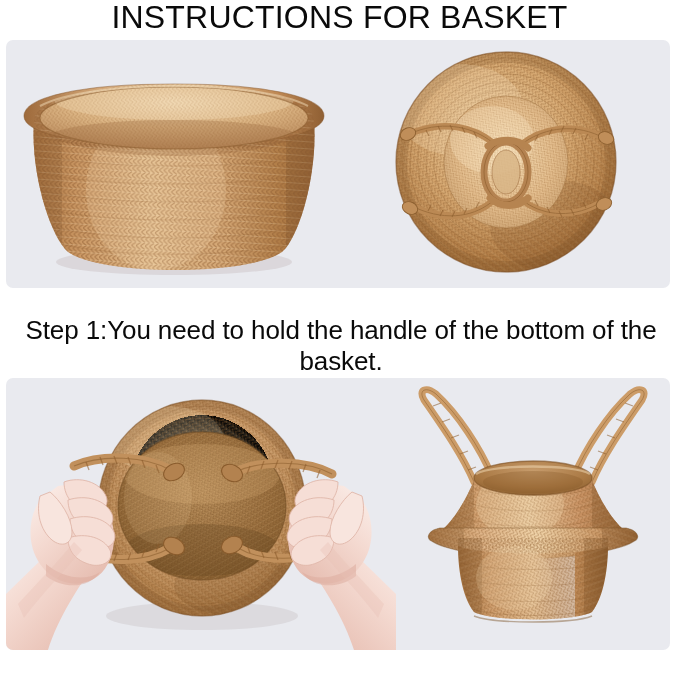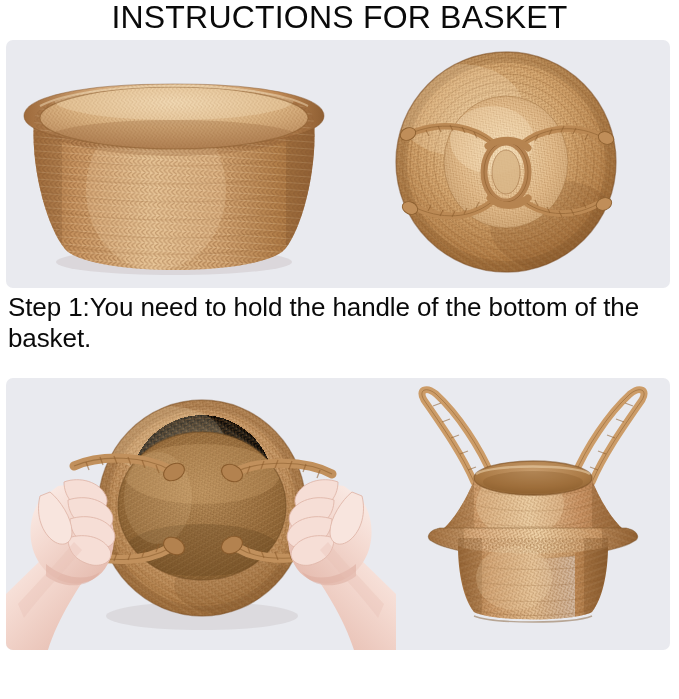--- a/index.html
+++ b/index.html
@@ -53,21 +53,21 @@
     position: absolute;
     left: 8px;
     width: 666px;
     font-family: "Liberation Sans", sans-serif;
     font-size: 26px;
     line-height: 31px;
     font-weight: 400;
     color: #0a0a0a;
     letter-spacing: -0.1px;
   }
-  #caption-1 { top: 292px; }
+  #caption-1 { top: 315px; text-align: center; }
   #caption-2 { top: 662px; }
 
   
   .photo {
     position: absolute;
     top: 0;
     height: 100%;
   }
   .photo svg { display: block; width: 100%; height: 100%; }
 

